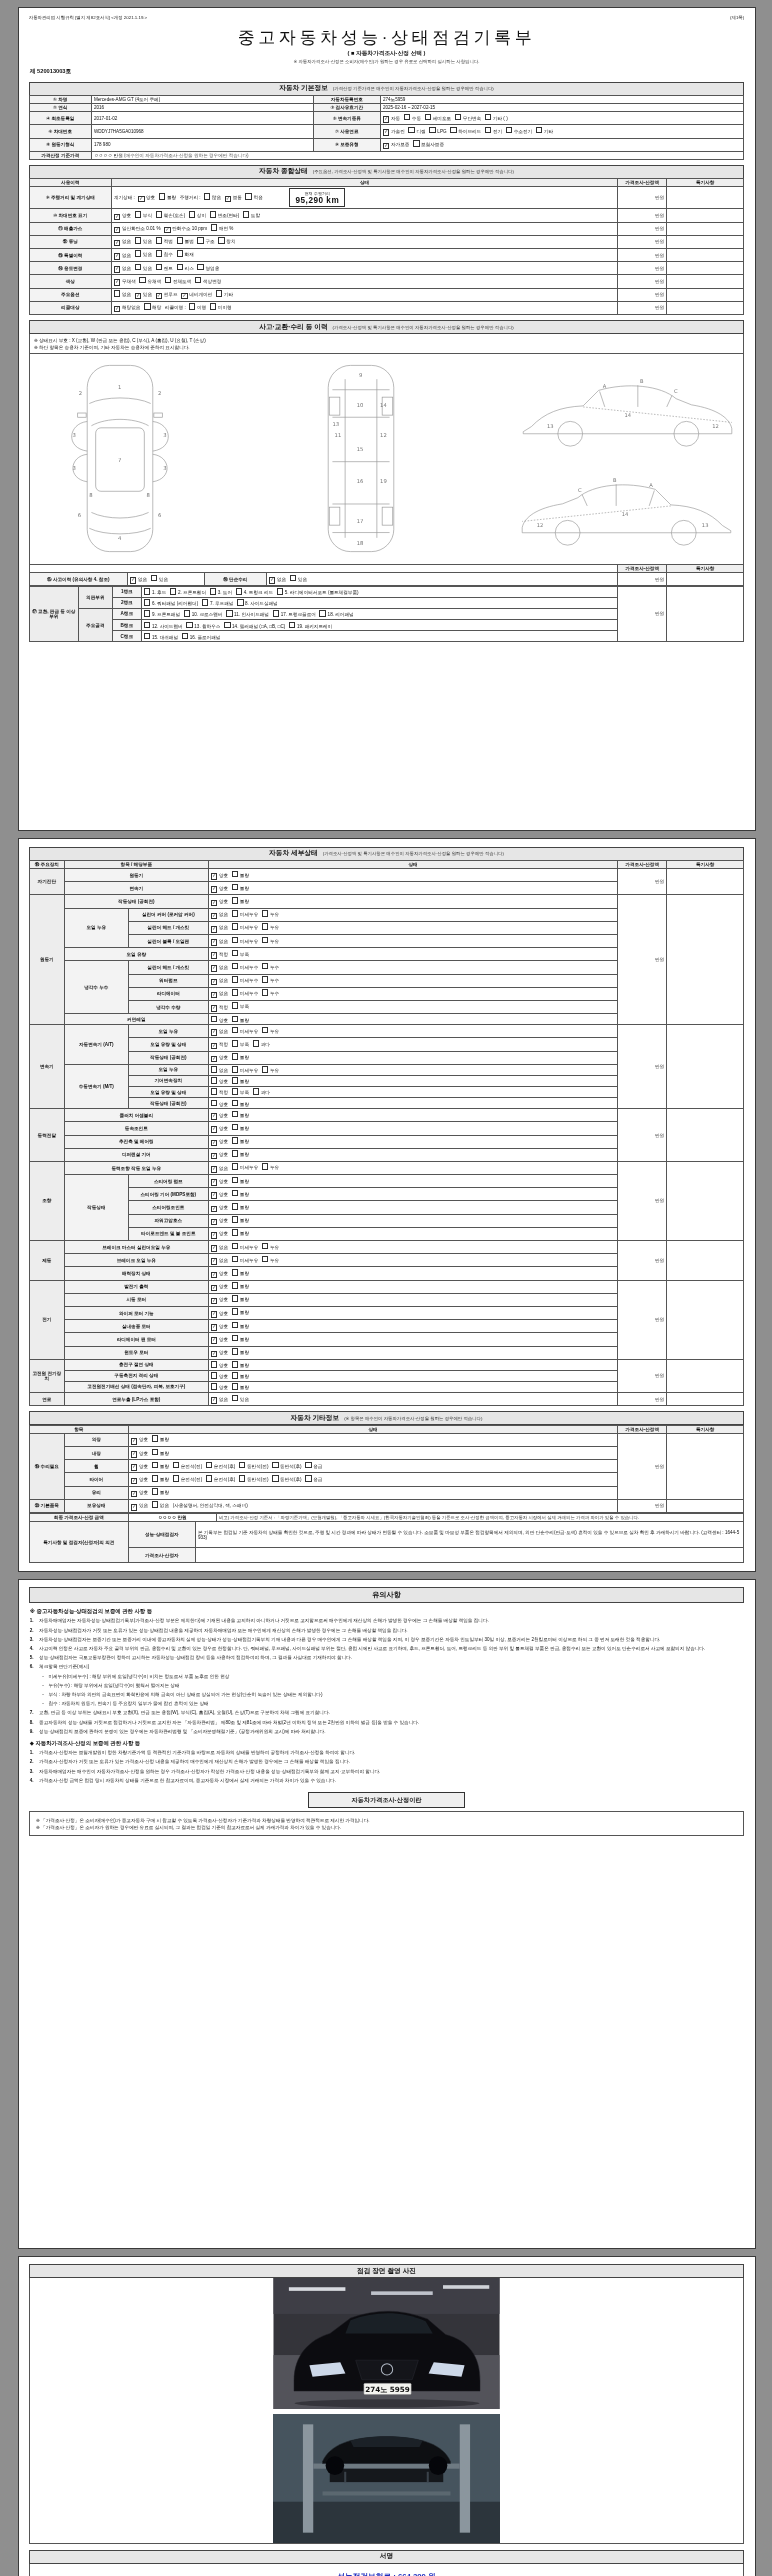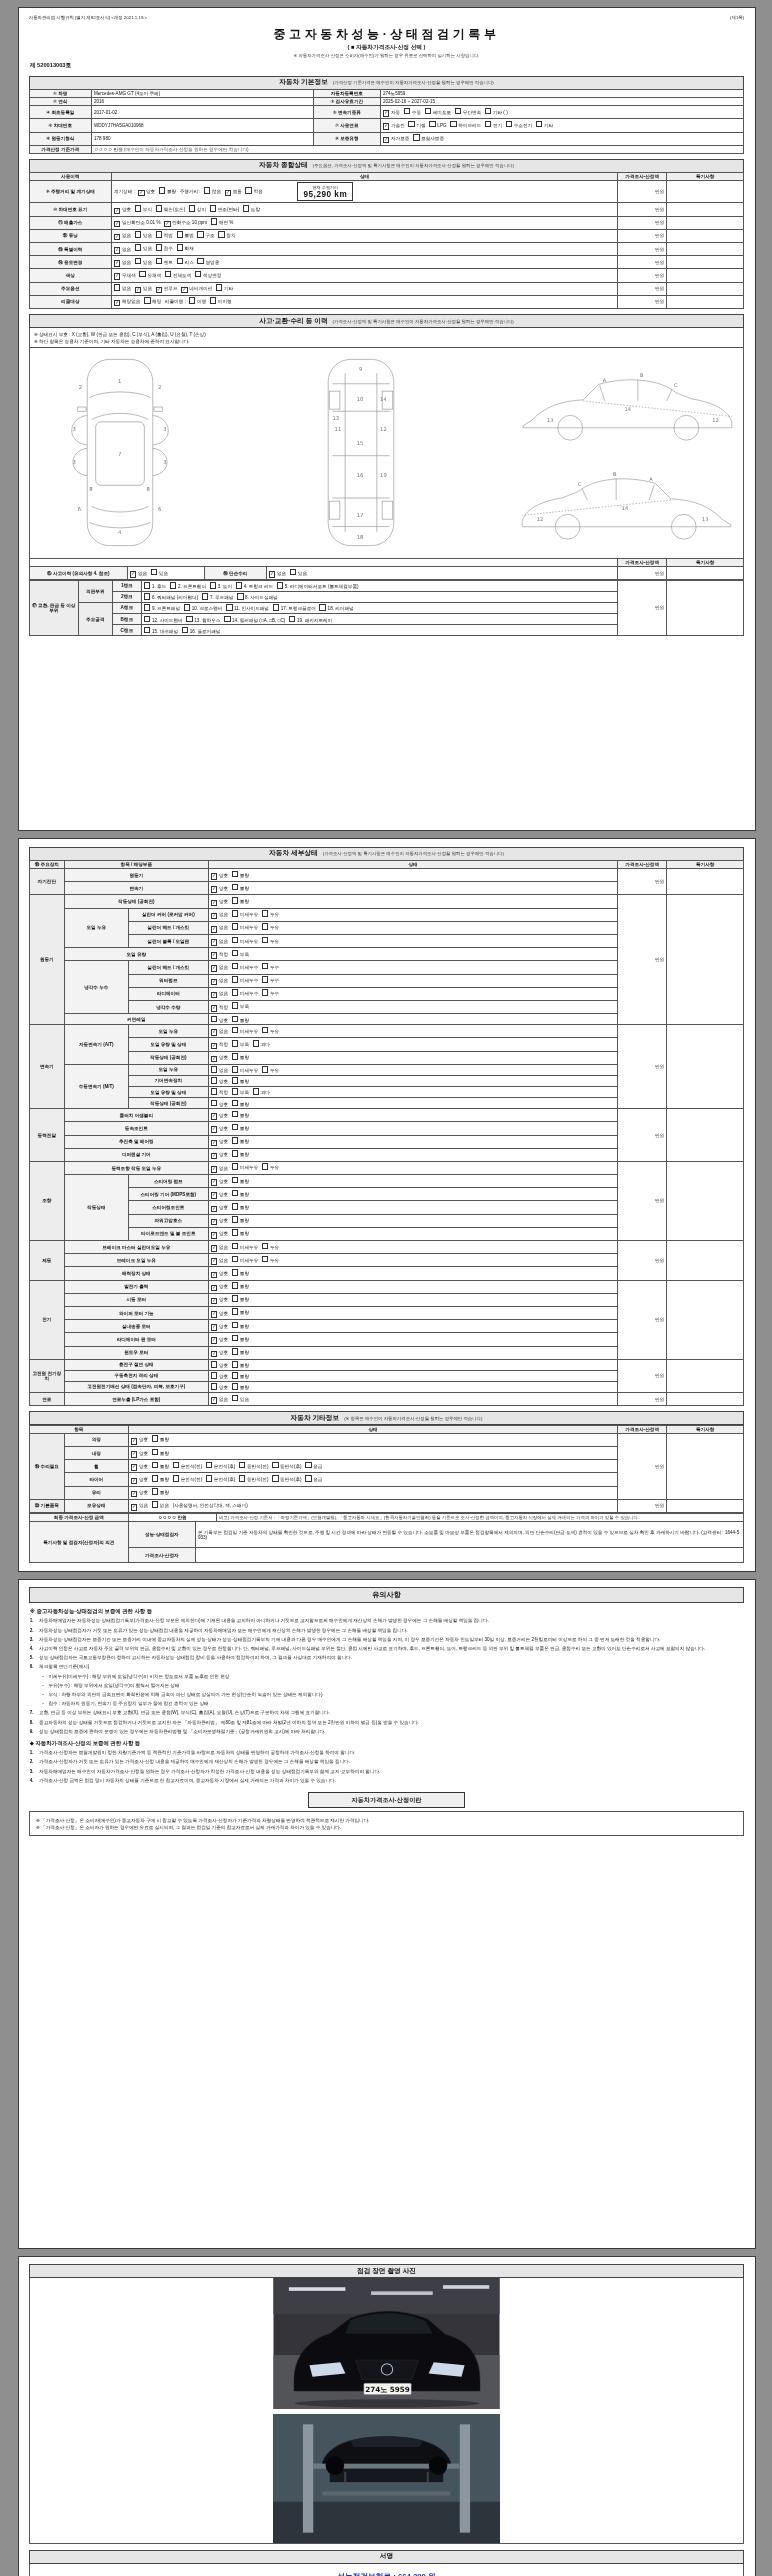--- a/index.html
+++ b/index.html
@@ -3,39 +3,39 @@
 <meta charset="utf-8">
 <style>
   html,body{margin:0;padding:0;background:#8f8f8f;}
   body{width:773px;font-family:"Liberation Sans","DejaVu Sans",sans-serif;color:#111;}
   .page{width:738px;margin:7.2px auto;background:#fff;border:0.5px solid #3a3a3a;padding:7.2px 10.3px;box-sizing:border-box;position:relative;}
   #page1{min-height:824px;}
   #page2{min-height:716px;}
   #page3{min-height:670px;}
   #page4{min-height:294px;}
   .form-ref-row{display:flex;justify-content:space-between;font-size:4.4px;color:#222;margin-bottom:3.1px;}
-  .doc-title{text-align:center;font-size:12px;font-weight:bold;letter-spacing:3.6px;margin:6px 0 1px 0;}
+  .doc-title{text-align:center;font-size:17px;font-weight:normal;letter-spacing:3.6px;margin:6px 0 1px 0;}
   .title-option{text-align:center;font-size:5.7px;font-weight:bold;margin:1px 0;}
   .title-note{text-align:center;font-size:4.4px;color:#333;margin-bottom:4.1px;}
   .doc-no{font-size:5.7px;font-weight:bold;margin:2.1px 0 3.1px 1px;}
   .sec-bar{border:0.5px solid #444;background:#e6e6e6;text-align:center;font-weight:bold;font-size:6.7px;padding:1.5px 0;margin-top:5.2px;}
   .sec-bar .sec-note{font-weight:normal;font-size:4.4px;color:#333;margin-left:3.1px;}
   table.tb{width:100%;border-collapse:collapse;table-layout:fixed;margin-top:-0.5px;}
   table.tb th,table.tb td{border:0.5px solid #555;font-size:4.6px;padding:1px 2.1px;vertical-align:middle;word-break:break-all;}
   table.tb th{background:#efefef;font-weight:bold;text-align:center;}
   td.lab{background:#f3f3f3;text-align:center;font-weight:bold;}
   td.val{text-align:left;padding-left:3.1px;}
   td.stat{text-align:left;}
   td.price{text-align:right;color:#333;}
   td.note{text-align:left;}
   td.g{background:#ededed;}
   .ck{display:inline-block;white-space:nowrap;margin:0.5px 3.6px 0.5px 0;font-size:4.6px;}
   .bx{display:inline-block;width:4.6px;height:4.6px;border:0.5px solid #333;font-size:4.6px;line-height:4.1px;text-align:center;margin-right:1.5px;vertical-align:-0.5px;background:#fff;font-weight:bold;color:#000;}
   .xtra{margin-right:3.1px;font-size:4.6px;}
-  .callout{display:inline-block;border:0.8px solid #333;padding:1.5px 5.2px;margin-left:31px;vertical-align:middle;background:#fff;text-align:center;}
+  .callout{display:inline-block;border:0.8px solid #333;padding:1.5px 5.2px;margin-left:23px;vertical-align:middle;background:#fff;text-align:center;}
   .callout .co-l{display:block;font-size:4.1px;color:#333;}
   .callout .co-v{display:block;font-size:8.2px;font-weight:bold;letter-spacing:0.5px;}
   .legend-line{font-size:4.6px;margin:2.1px 1px;}
   .diagram-wrap{border:0.5px solid #555;border-top:none;padding:4.1px 5.2px;display:flex;gap:7.2px;align-items:center;justify-content:space-between;}
   .diagram-col{display:flex;flex-direction:column;gap:5.2px;}
   svg.diag{display:block;}
   .notice-title{border:0.5px solid #444;background:#e6e6e6;text-align:center;font-weight:bold;font-size:7.2px;padding:2.1px 0;margin-bottom:5.2px;}
   .notice-sec{font-size:5.4px;font-weight:bold;margin:5.2px 0 2.1px 1px;}
   .n-item{display:flex;font-size:4.6px;line-height:1.55;margin:2.1px 1px;}
   .n-item .n-no{flex:0 0 9.3px;font-weight:bold;}

